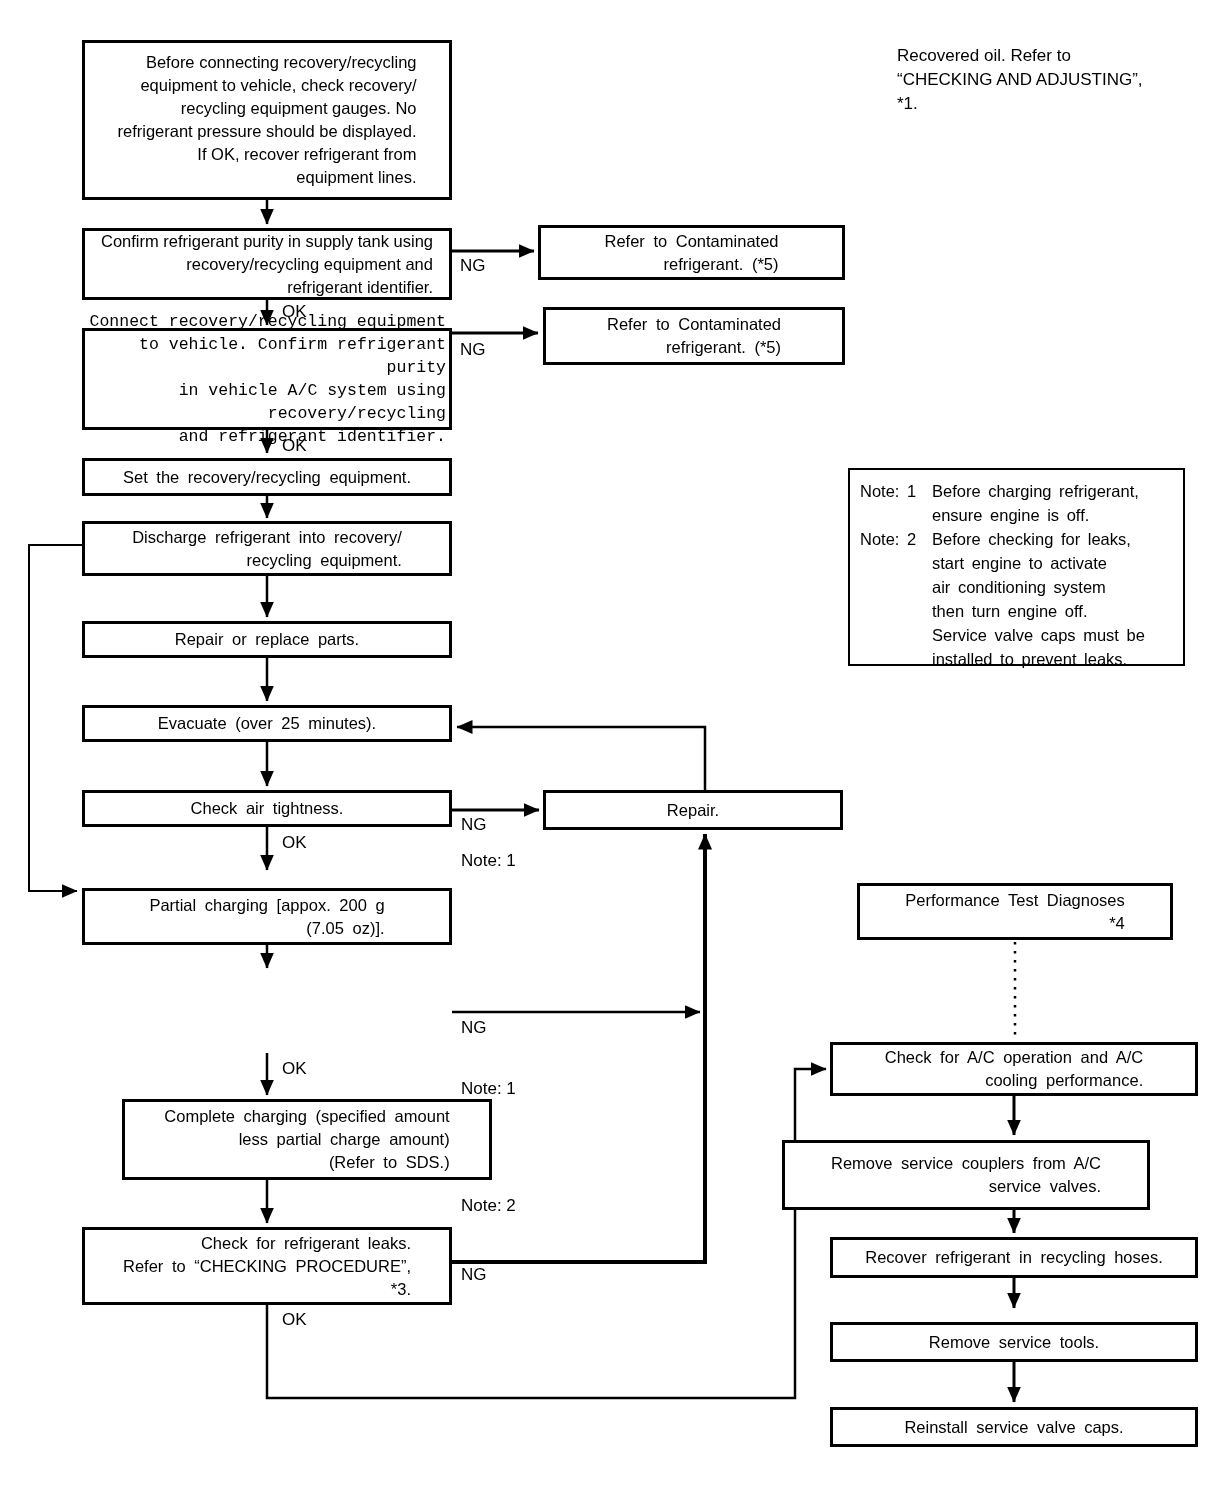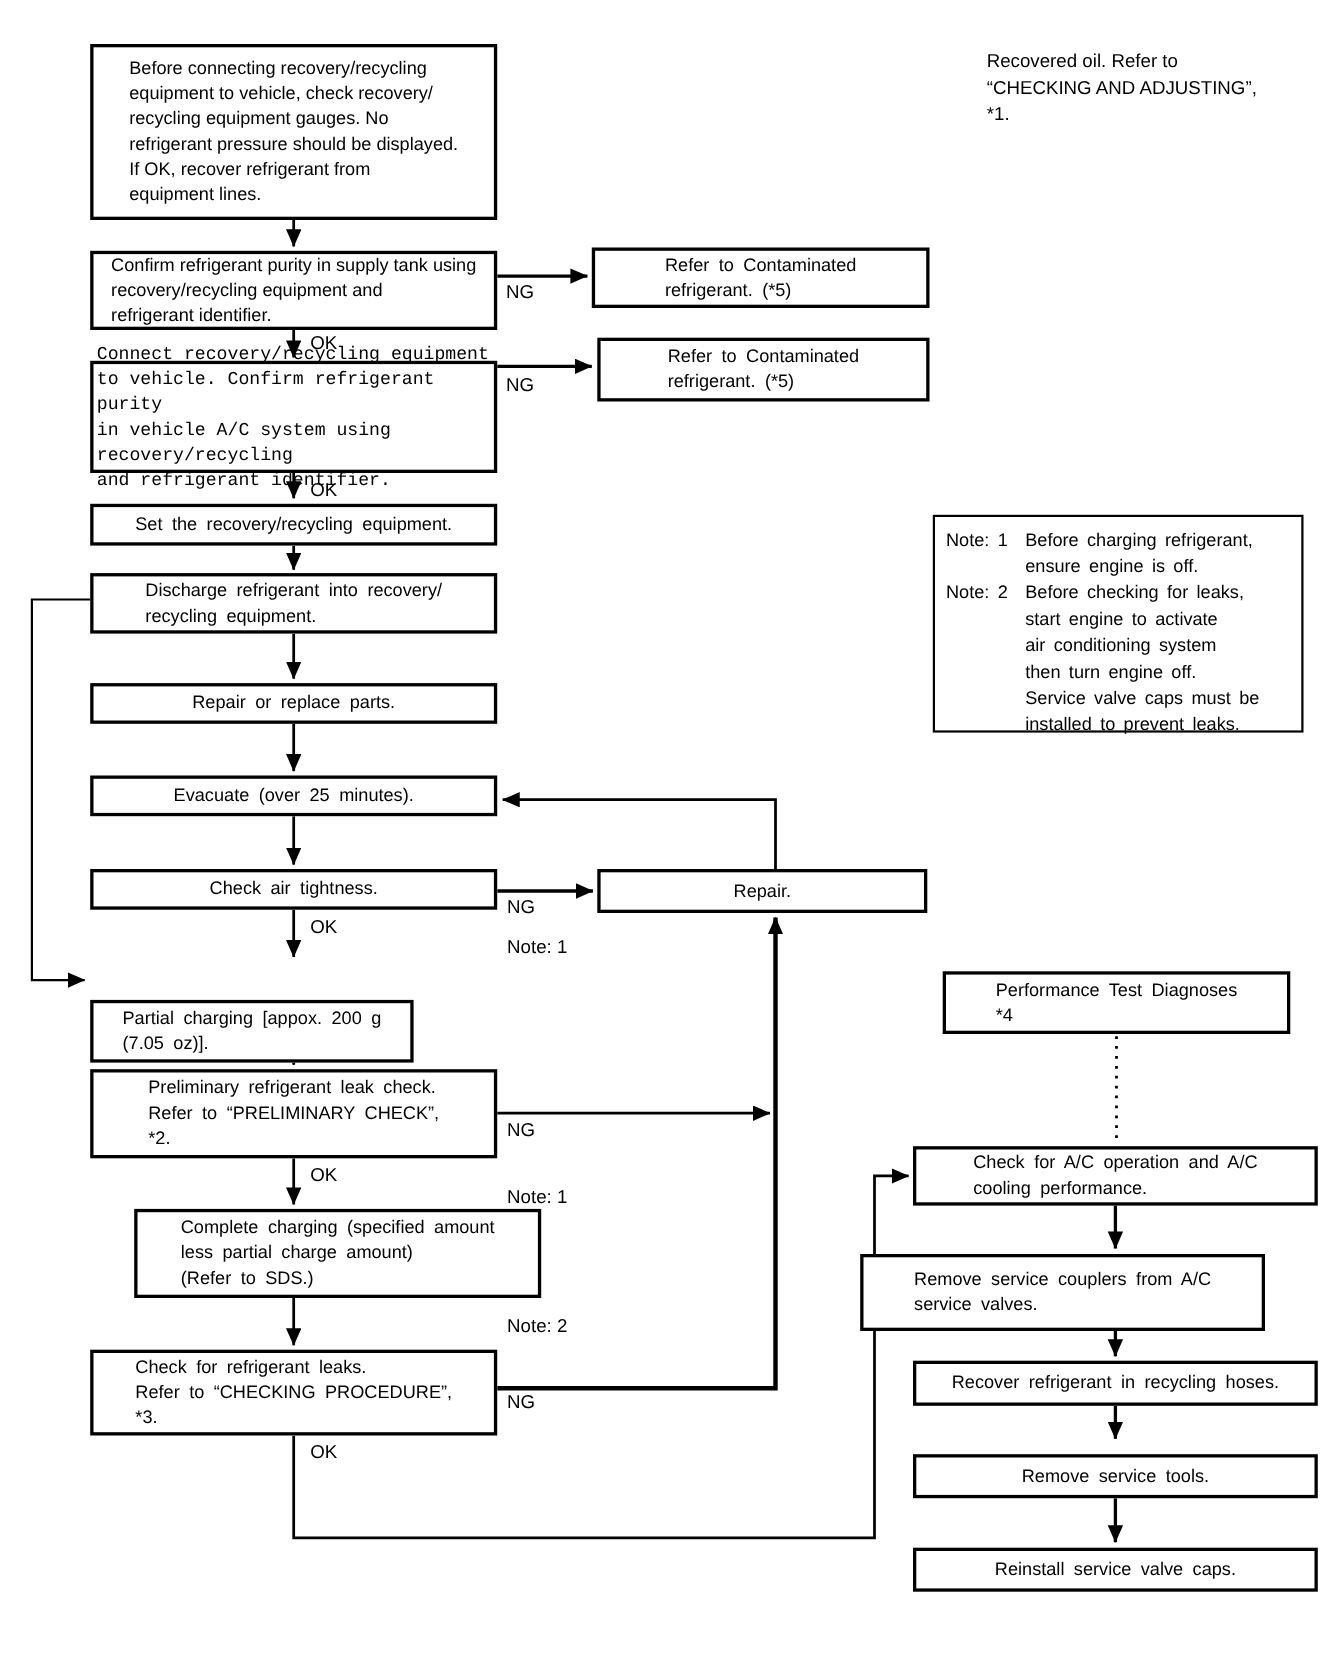--- a/index.html
+++ b/index.html
@@ -3,21 +3,21 @@
 <meta charset="utf-8">
 <style>
   html,body{margin:0;padding:0;background:#fff;}
   .canvas{
     position:relative;width:1216px;height:1510px;background:#ffffff;
     font-family:"Liberation Sans", sans-serif;color:#000;overflow:hidden;
   }
   .wires{position:absolute;left:0;top:0;width:1216px;height:1510px;pointer-events:none;}
   .box{
     position:absolute;border:3px solid #000;box-sizing:border-box;background:#fff;
-    display:flex;align-items:center;justify-content:center;text-align:left;
+    display:flex;align-items:center;justify-content:center;text-align:right;
     font-size:16.5px;line-height:23px;white-space:pre-line;padding:1px 3px;
   }
   .ws{word-spacing:4px;}
   .lbl{position:absolute;font-size:17px;line-height:18px;}
   .ann{position:absolute;font-size:17px;line-height:24px;white-space:pre-line;}
   .notebox{
     position:absolute;border:2.5px solid #000;box-sizing:border-box;background:#fff;
     padding:9px 10px;font-size:16.5px;line-height:24px;word-spacing:3px;
   }
   .noterow{display:flex;}
@@ -95,26 +95,23 @@
 
   <div class="box ws" style="left:82px;top:521px;width:370px;height:55px;">Discharge refrigerant into recovery/
 recycling equipment.</div>
 
   <div class="box ws" style="left:82px;top:705px;width:370px;height:37px;">Evacuate (over 25 minutes).</div>
 
   <div class="box ws" style="left:82px;top:790px;width:370px;height:37px;">Check air tightness.</div>
 
   <div class="box ws" style="left:543px;top:790px;width:300px;height:40px;">Repair.</div>
 
-  <div class="box ws" style="left:82px;top:909px;width:294px;height:57px;">Partial charging [appox. 200 g
+  <div class="box ws" style="left:82px;top:888px;width:370px;height:57px;">Partial charging [appox. 200 g
 (7.05 oz)].</div>
 
-  <div class="box ws" style="left:82px;top:972px;width:370px;height:81px;">Preliminary refrigerant leak check.
-Refer to “PRELIMINARY CHECK”,
-*2.</div>
 
   <div class="box ws" style="left:82px;top:1099px;width:370px;height:81px;margin-left:40px;">Complete charging (specified amount
 less partial charge amount)
 (Refer to SDS.)</div>
 
   <div class="box ws" style="left:82px;top:1227px;width:370px;height:78px;">Check for refrigerant leaks.
 Refer to “CHECKING PROCEDURE”,
 *3.</div>
 
   <div class="notebox" style="left:848px;top:468px;width:337px;height:198px;">

